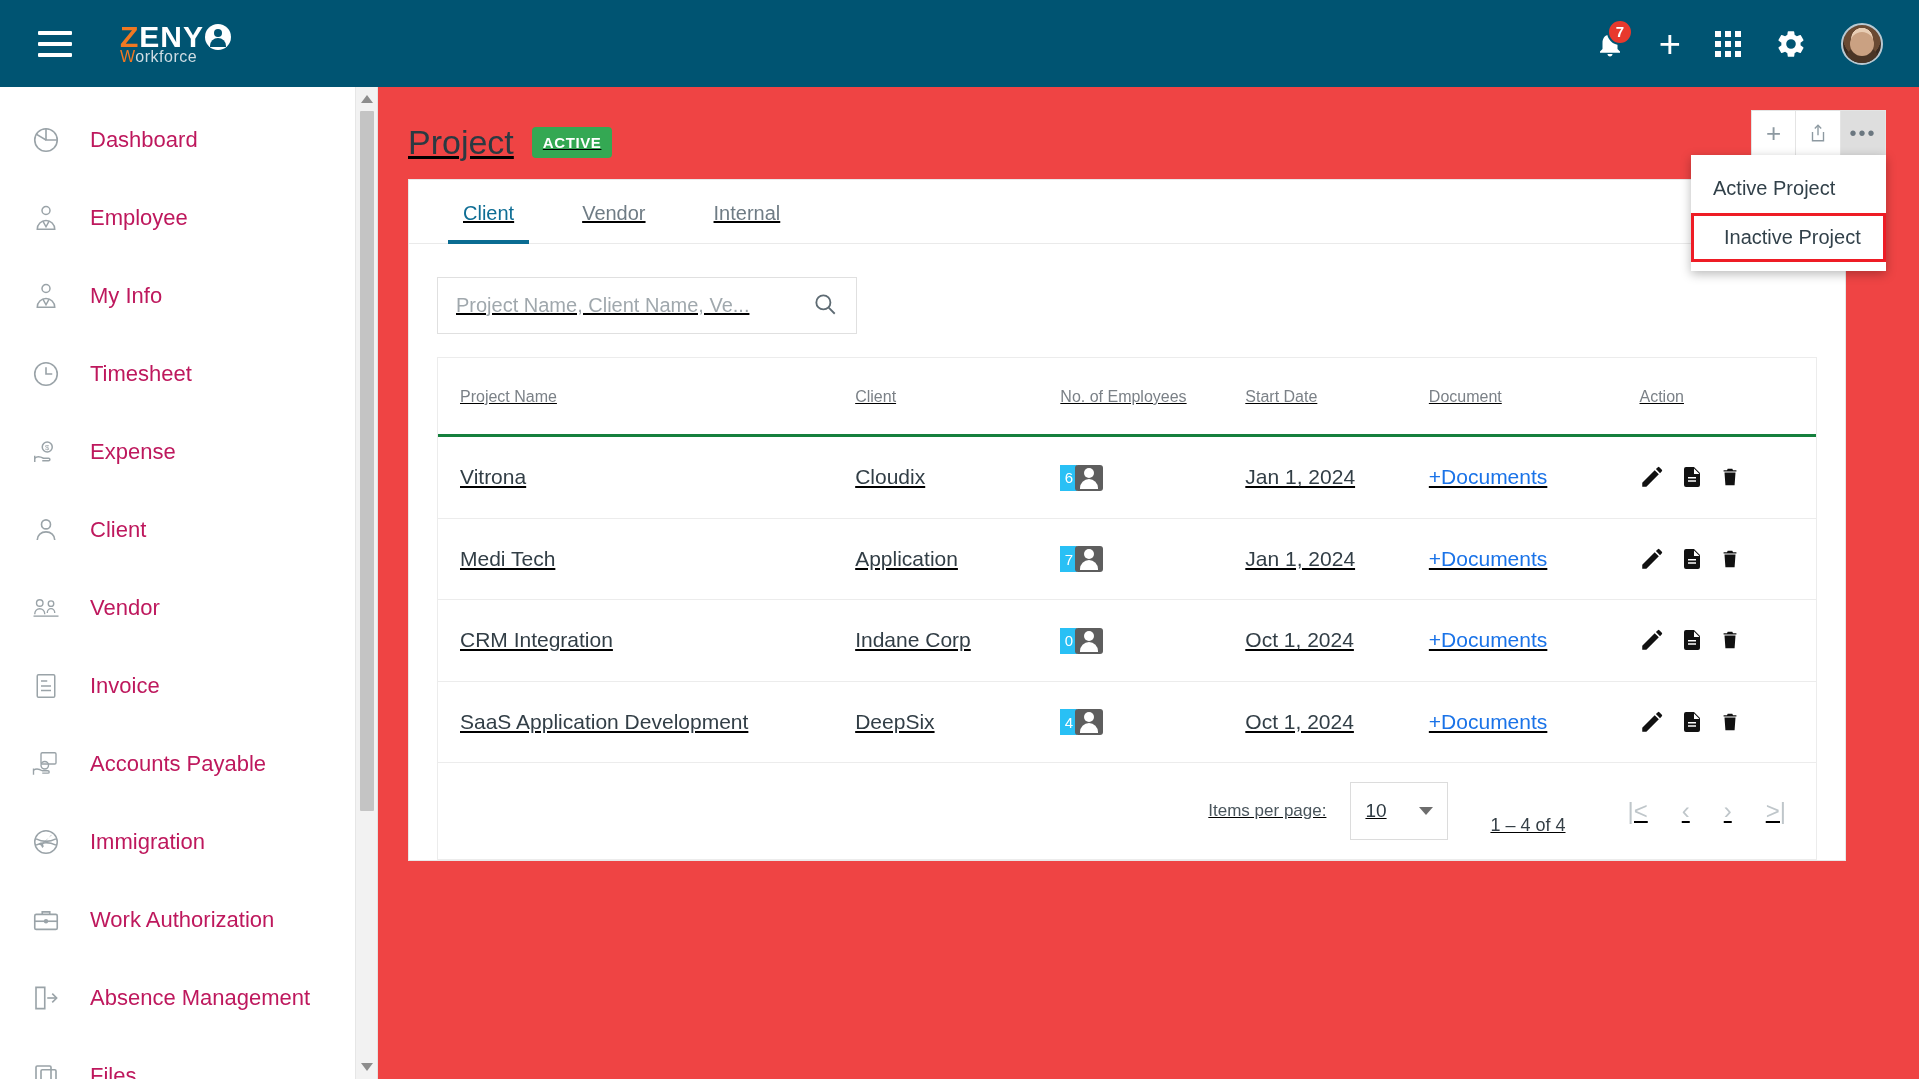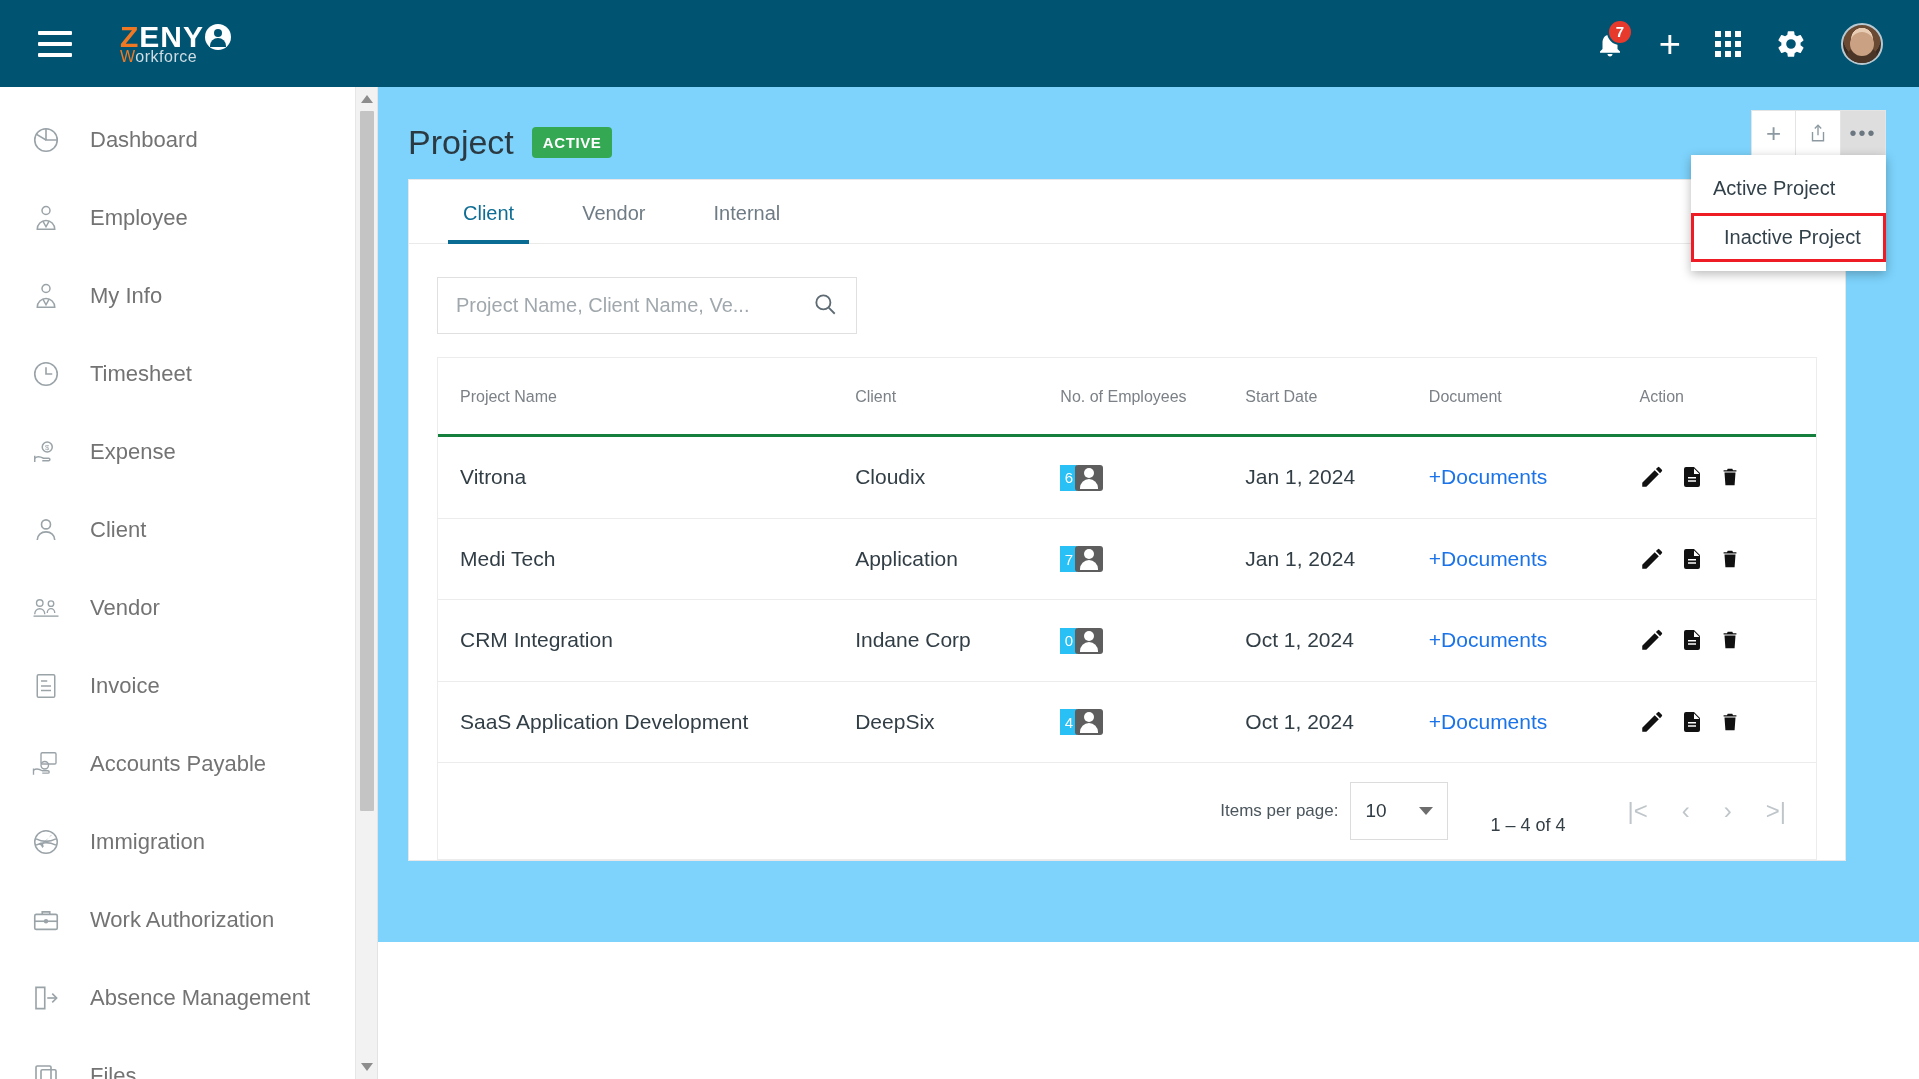--- a/index.html
+++ b/index.html
@@ -84,21 +84,21 @@
   .nav-list { padding-top: 14px; }
   .nav-item {
     height: 78px; display: flex; align-items: center;
     padding-left: 26px; cursor: pointer;
   }
   .nav-ico {
     width: 40px; height: 40px; flex: 0 0 40px;
     display: flex; align-items: center; justify-content: center;
     color: #9aa3a8;
   }
-  .nav-label { margin-left: 24px; font-size: 22px; color: #737373; white-space: nowrap; }
+  .nav-label { margin-left: 24px; font-size: 22px; color: #be185d; white-space: nowrap; }
 
   
   .sb-scroll {
     position: absolute; top: 87px; left: 355px;
     width: 22px; height: 992px; background: #f2f2f2;
     border-left: 1px solid #e6e6e6;
   }
   .sb-thumb {
     position: absolute; top: 24px; left: 4px;
     width: 14px; height: 700px; background: #c4c4c4; border-radius: 1px;
@@ -106,22 +106,22 @@
   .sb-arrow {
     position: absolute; left: 5px; width: 0; height: 0;
     border-left: 6px solid transparent; border-right: 6px solid transparent;
   }
   .sb-arrow.up { top: 8px; border-bottom: 8px solid #8d8d8d; }
   .sb-arrow.down { bottom: 8px; border-top: 8px solid #8d8d8d; }
 
   
   .main {
     position: absolute; top: 87px; left: 378px;
-    width: 1541px; height: 855px;
-    background: #7dd3fc; overflow: hidden;
+    width: 1541px; height: 992px;
+    background: #ef4444; overflow: hidden; text-decoration: underline;
   }
   .page-head {
     display: flex; align-items: center;
     padding: 32px 0 0 30px; position: relative; height: 78px;
   }
   .page-title { font-size: 34px; color: #2b3a42; font-weight: 400; }
   .status-badge {
     margin-left: 18px; background: #34a853; color: #fff;
     font-size: 15px; font-weight: bold; letter-spacing: 0.6px;
     padding: 7px 11px; border-radius: 4px;
@@ -219,21 +219,21 @@
   }
 
   .doc-link { color: #1a73e8; font-size: 21px; cursor: pointer; }
   .actions { display: flex; align-items: center; gap: 15px; }
   .act-ico { cursor: pointer; color: #111; display: inline-flex; }
 
   .paginator {
     display: flex; align-items: center; justify-content: flex-end;
     padding: 22px 30px 22px 0; height: 96px;
   }
-  .pg-label { font-size: 17px; color: #4a555c; margin-right: 12px; }
+  .pg-label { font-size: 17px; color: #4a555c; margin-right: 24px; }
   .pg-select {
     width: 98px; height: 58px; border: 1px solid #dcdcdc; background: #fff;
     display: flex; align-items: center; justify-content: space-between;
     padding: 0 14px; font-size: 19px; color: #2f3b43; cursor: pointer;
   }
   .caret { width: 0; height: 0; border-left: 7px solid transparent; border-right: 7px solid transparent; border-top: 8px solid #6d6d6d; }
   .pg-range { font-size: 18px; color: #353f46; margin-left: 42px; margin-top: 28px; }
   .pg-nav { display: flex; align-items: center; gap: 34px; margin-left: 62px; }
   .pg-btn { color: #bfc6ca; font-size: 24px; cursor: pointer; line-height: 1; }
 </style>

